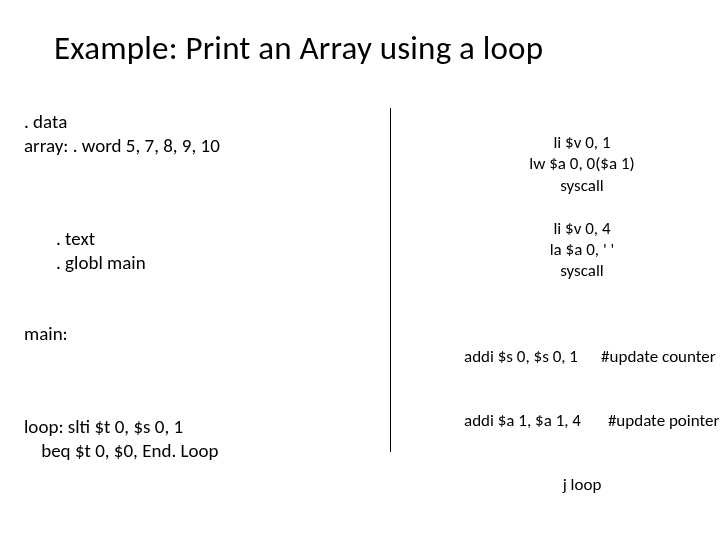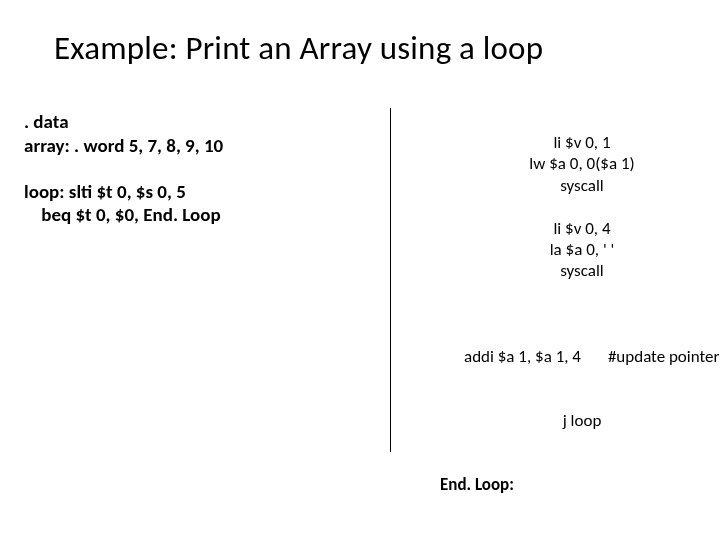--- a/index.html
+++ b/index.html
@@ -42,21 +42,21 @@
     width: 280px;
     font-size: 17px;
     line-height: 1.25;
   }
   .block {
     white-space: pre;
     margin-bottom: 22px;
   }
   .indent1 { padding-left: 32px; }
   .indent2b { padding-left: 44px; text-align: center; }
-  .noindent { padding-left: 0; font-weight: bold; }
+  .noindent { padding-left: 0; }
   .divider {
     position: absolute;
     left: 390px;
     top: 108px;
     width: 0;
     height: 344px;
     border-left: 1px solid #000;
   }
 </style>
 </head>
@@ -64,32 +64,38 @@
 
 <div class="slide">
 
   <div class="title">Example: Print an Array using a loop</div>
 
   <div class="divider"></div>
 
   <div class="col-left">
     <div class="block noindent">. data
 array: . word 5, 7, 8, 9, 10</div>
-    <div class="block noindent">loop: slti $t 0, $s 0, 5
+    <div class="block">
+      <div class="indent1">. text
+. globl main</div>
+      <div class="noindent">main:</div>
+    </div>
+    <div class="block noindent">loop: slti $t 0, $s 0, 1
     beq $t 0, $0, End. Loop</div>
   </div>
 
   <div class="col-right">
     <div class="block indent2b">li $v 0, 1
 lw $a 0, 0($a 1)
 syscall</div>
     <div class="block indent2b">li $v 0, 4
 la $a 0, ' '
 syscall</div>
     <div class="block">
+      <div class="indent2b">addi $s 0, $s 0, 1      #update counter</div>
       <div class="indent2b">addi $a 1, $a 1, 4       #update pointer</div>
       <div class="indent2b">j loop</div>
       <div class="noindent" style="padding-left:20px;">End. Loop:</div>
       
     </div>
   </div>
 
 </div>
 
 </body></html>

